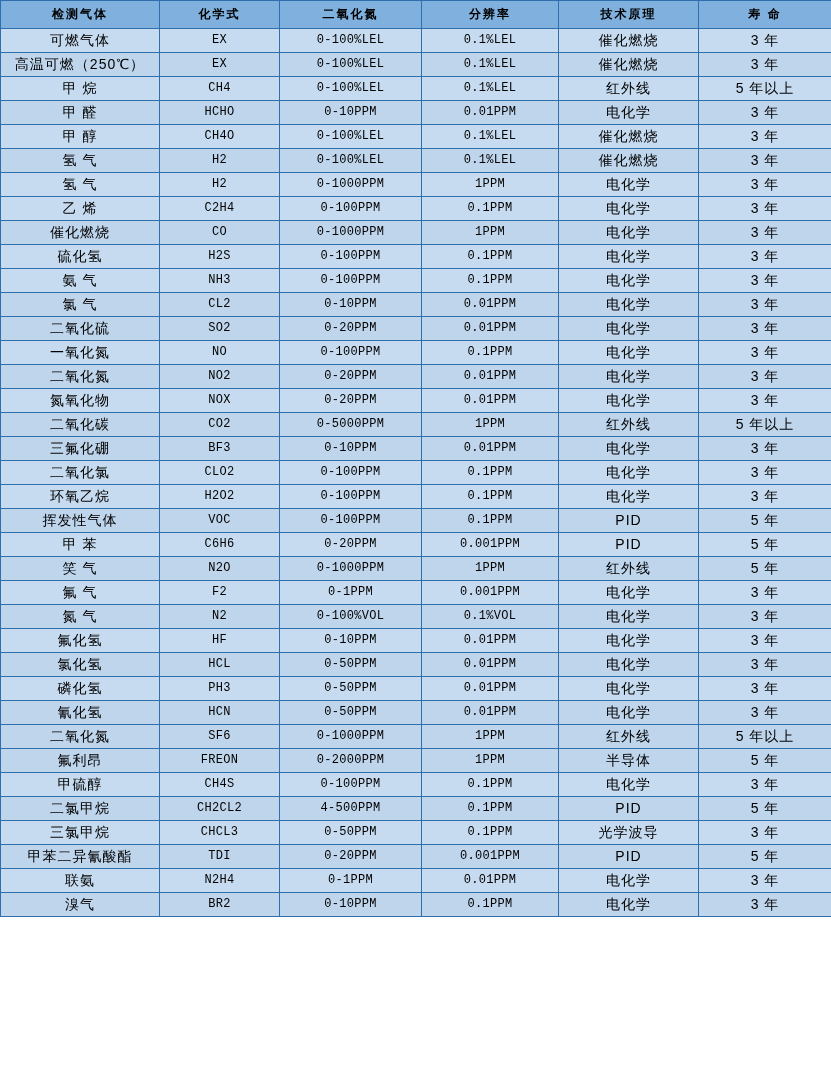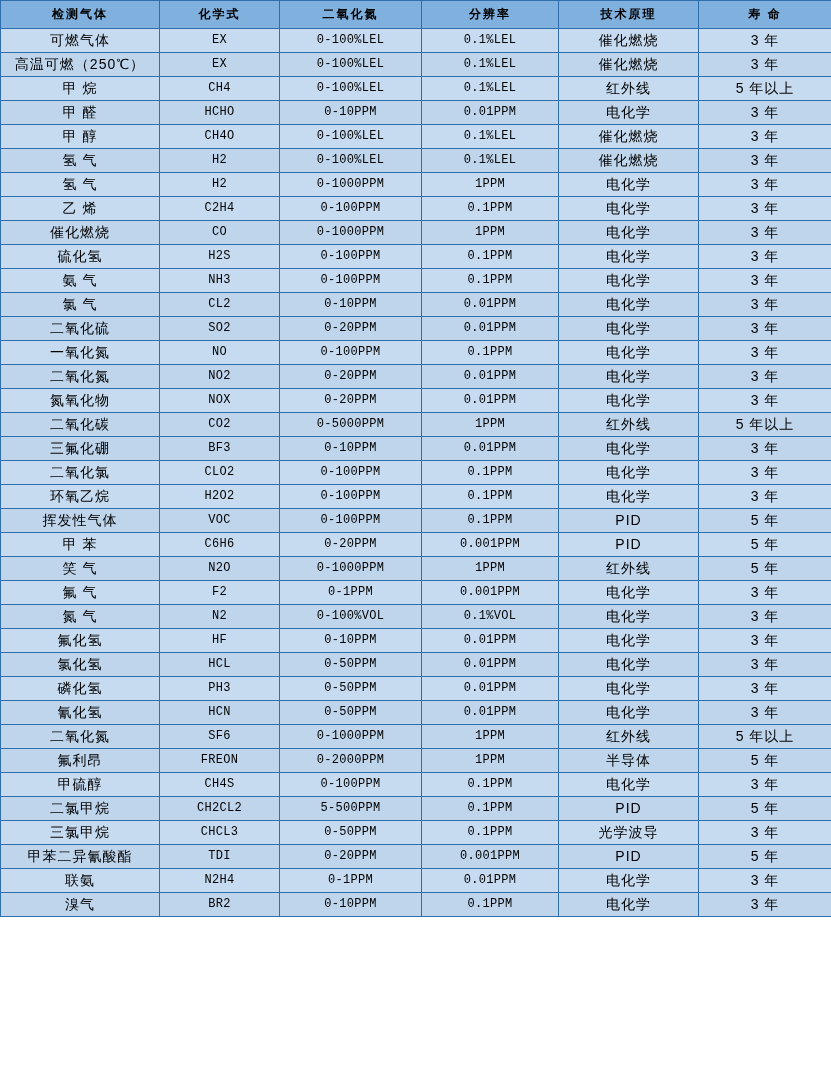--- a/index.html
+++ b/index.html
@@ -335,21 +335,21 @@
         <td class="name">甲硫醇</td>
         <td class="mono">CH4S</td>
         <td class="mono">0-100PPM</td>
         <td class="mono">0.1PPM</td>
         <td class="name">电化学</td>
         <td class="name">3 年</td>
       </tr>
       <tr class="alt">
         <td class="name">二氯甲烷</td>
         <td class="mono">CH2CL2</td>
-        <td class="mono">5-500PPM</td>
+        <td class="mono">4-500PPM</td>
         <td class="mono">0.1PPM</td>
         <td class="name">PID</td>
         <td class="name">5 年</td>
       </tr>
       <tr>
         <td class="name">三氯甲烷</td>
         <td class="mono">CHCL3</td>
         <td class="mono">0-50PPM</td>
         <td class="mono">0.1PPM</td>
         <td class="name">光学波导</td>

